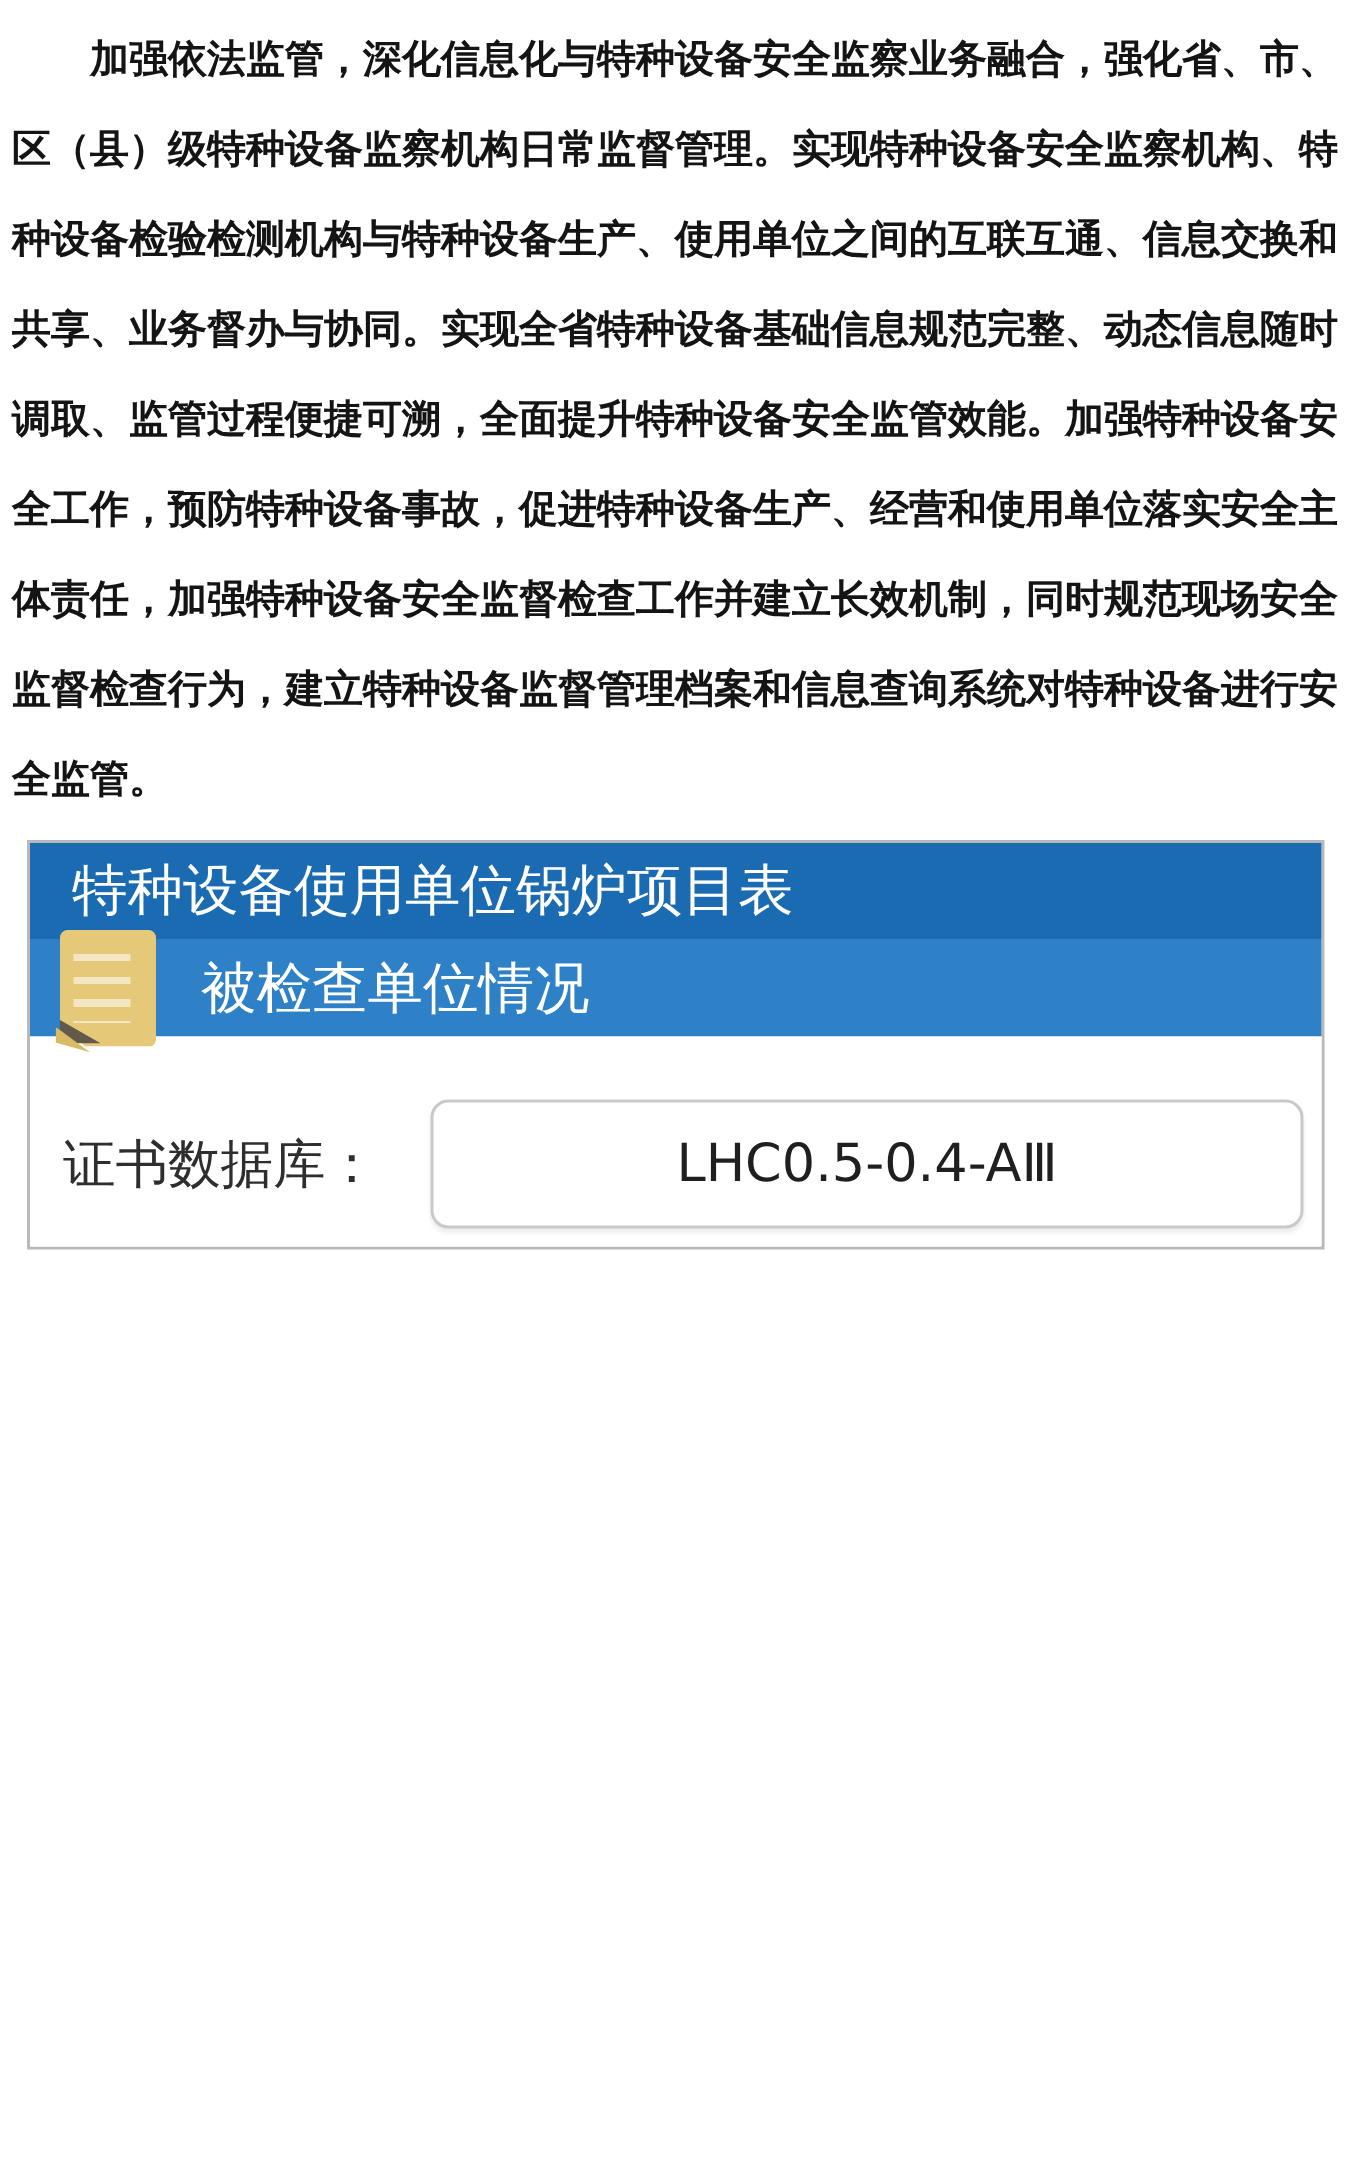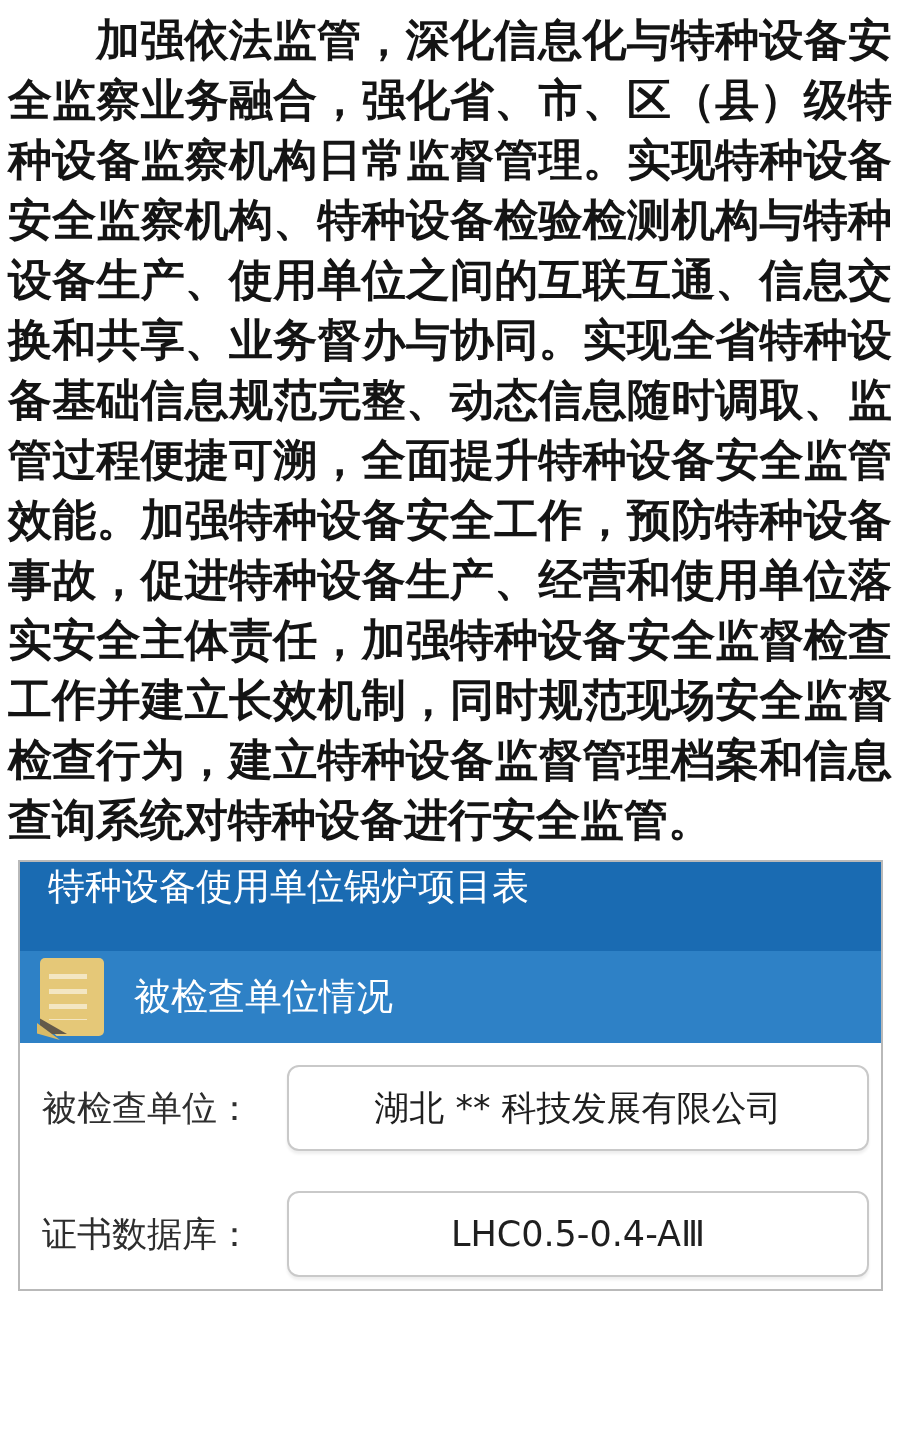--- a/index.html
+++ b/index.html
@@ -8,45 +8,45 @@
     width: 900px; height: 1449px;
     background: #ffffff;
     font-family: "DejaVu Sans", "Liberation Sans", sans-serif;
     overflow: hidden;
   }
   .page { position: relative; width: 900px; height: 1449px; background: #fff; }
 
   
   .text-block {
     padding: 10px 8px 0 8px;
-    font-size: 44px;
+    font-size: 26px;
     line-height: 60px;
     font-weight: 600;
     color: var(--text_color, #141414);
     text-align: justify;
     text-justify: inter-character;
   }
   .text-block p { margin: 0; text-indent: 2em; }
 
   
   .form-card {
     margin: 10px 17px 0 18px;
     border: 2px solid #b9b9b9;
     background: #fff;
   }
   .title-bar {
-    height: 89px;
+    height: 64px;
     background: var(--title_bar, #1a6bb2);
-    display: flex; 
+    display: flex; align-items: center;
     padding-left: 28px;
   }
   .title-bar .title-text { color: #ffffff; font-size: 37px; font-weight: 400; }
 
   .section-bar {
-    height: 92px;
+    height: 65px;
     background: var(--section_bar, #2e81c6);
     display: flex; align-items: center;
   }
   .section-bar .section-text { color: #ffffff; font-size: 37px; font-weight: 400; margin-left: 30px; }
 
   
   .note-icon { position: relative; width: 64px; height: 78px; margin-left: 20px; flex: 0 0 64px; }
   .note-body {
     position: absolute; inset: 0;
     background: var(--icon_yellow, #e5c878);
@@ -108,24 +108,20 @@
         <span class="note-body"></span>
         <span class="note-lines"></span>
         <span class="note-fold-shadow"></span>
         <span class="note-fold"></span>
       </span>
       <span class="section-text">被检查单位情况</span>
     </div>
 
     <div class="form-body">
 
-      <div class="field-row">
-        <span class="field-label">被检查单位：</span>
-        <div class="field-input">湖北 ** 科技发展有限公司</div>
-      </div>
 
       <div class="field-row">
       </div>
 
       <div class="field-row">
         <span class="field-label">证书数据库：</span>
         <div class="field-input">LHC0.5-0.4-AⅢ</div>
       </div>
 
     </div>

